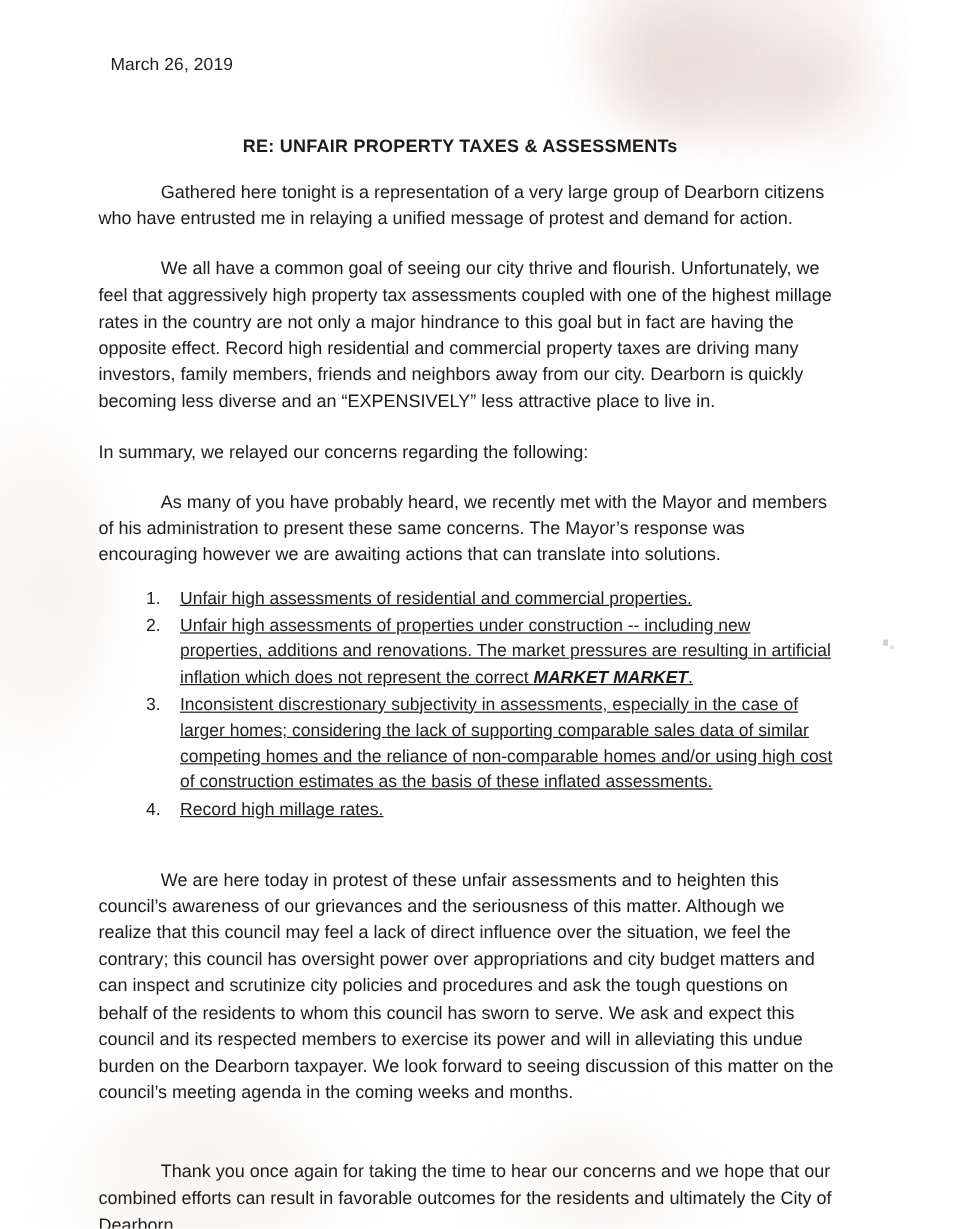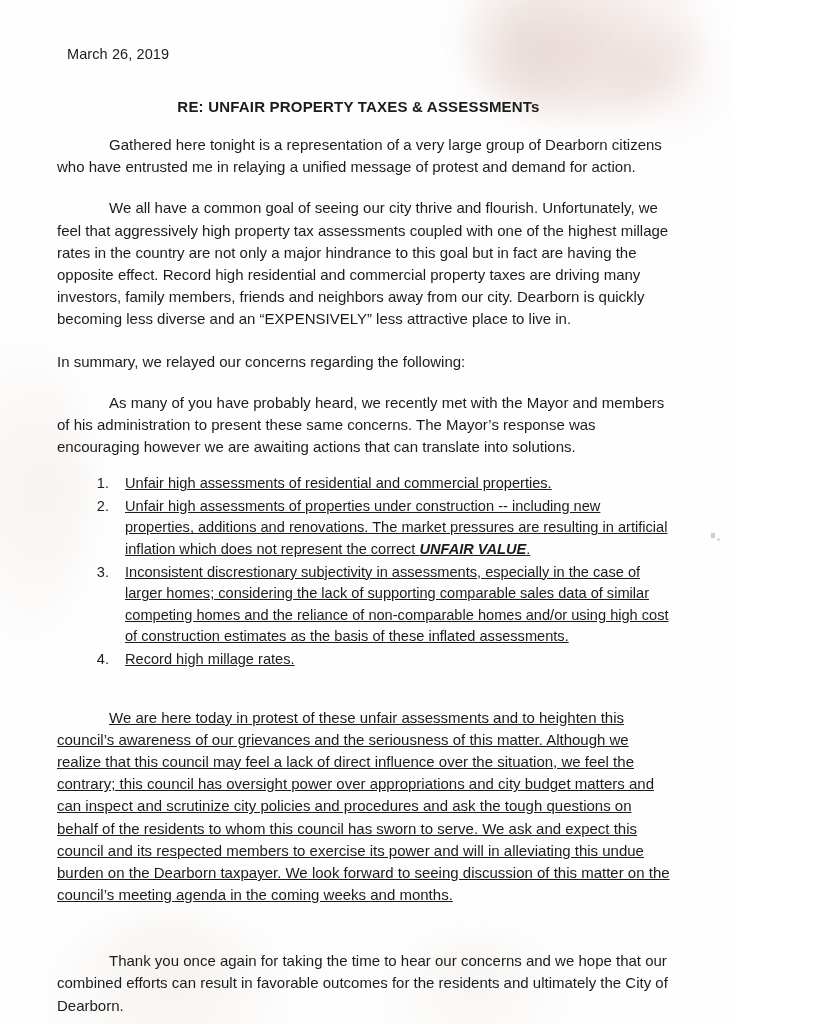--- a/index.html
+++ b/index.html
@@ -8,20 +8,21 @@
     background: #ffffff;
   }
   .page {
     position: relative;
     width: 734px;
     height: 1024px;
     background: #fefefe;
     overflow: hidden;
     font-family: "Liberation Sans", sans-serif;
     color: #1c1c1c;
+    padding-left: 25px;
   }
   
   .stain {
     position: absolute;
     pointer-events: none;
     border-radius: 50%;
     filter: blur(14px);
   }
   .stain-tr-a {
     top: -70px; right: 30px;
@@ -68,21 +69,21 @@
   }
 
   .doc-date {
     margin-top: 46px;
     font-size: 14.5px;
     letter-spacing: 0.1px;
     padding-left: 10px;
   }
 
   .doc-subject {
-    margin-top: 36px;
+    margin-top: 52px;
     text-align: center;
     font-size: 15px;
     font-weight: bold;
     letter-spacing: 0.2px;
     padding-right: 10px;
   }
 
   .doc-salutation {
     margin-top: 48px;
     font-size: 14.6px;
@@ -106,21 +107,21 @@
   ol.concerns > li {
     padding-left: 12px;
     margin-bottom: 1px;
     text-decoration: underline;
   }
   ol.concerns > li::marker {
     font-size: 14.6px;
   }
   .bi { font-weight: bold; font-style: italic; }
 
-  .closing-block { margin-top: 36px; text-decoration: underline; }
+  .closing-block { margin-top: 36px; }
   .thanks-block { margin-top: 44px; }
 </style>
 </head>
 <body>
 
 <div class="page">
 
   <div class="stain stain-tr-a"></div>
   <div class="stain stain-tr-b"></div>
   <div class="stain stain-tr-c"></div>
@@ -140,21 +141,21 @@
     <p class="para indent">Gathered here tonight is a representation of a very large group of Dearborn citizens who have entrusted me in relaying a unified message of protest and demand for action.</p>
 
     <p class="para indent">We all have a common goal of seeing our city thrive and flourish.  Unfortunately, we feel that aggressively high property tax assessments coupled with one of the highest millage rates in the country are not only a major hindrance to this goal but in fact are having the opposite effect. Record high residential and commercial property taxes are driving many investors, family members, friends and neighbors away from our city. Dearborn is quickly becoming less diverse and an “EXPENSIVELY” less attractive place to live in.</p>
 
     <p class="para tight">In summary, we relayed our concerns regarding the following:</p>
 
     <p class="para indent">As many of you have probably heard, we recently met with the Mayor and members of his administration to present these same concerns.  The Mayor’s response was encouraging however we are awaiting actions that can translate into solutions.</p>
 
     <ol class="concerns">
       <li><span>Unfair high assessments of residential and commercial properties.</span><span class="bi"></span><span></span></li>
-      <li><span>Unfair high assessments of properties under construction -- including new properties, additions and renovations.  The market pressures are resulting in artificial inflation which does not represent the correct </span><span class="bi">UNFAIR VALUE</span><span>.</span></li>
+      <li><span>Unfair high assessments of properties under construction -- including new properties, additions and renovations.  The market pressures are resulting in artificial inflation which does not represent the correct </span><span class="bi">MARKET MARKET</span><span>.</span></li>
       <li><span>Inconsistent discrestionary subjectivity in assessments, especially in the case of larger homes; considering the lack of supporting comparable sales data of similar competing homes and the reliance of non-comparable homes and/or using high cost of construction estimates as the basis of  these inflated  assessments.</span><span class="bi"></span><span></span></li>
       <li><span>Record high millage rates.</span><span class="bi"></span><span></span></li>
     </ol>
 
     <p class="para indent closing-block">We are here today in protest of these unfair assessments and to heighten this council’s awareness of our grievances and the seriousness of this matter. Although we realize that this council may feel a lack of direct influence over the situation, we feel the contrary; this council has oversight power over appropriations and city budget matters and can inspect and scrutinize city policies and procedures and ask the tough questions on behalf of the residents to whom this council has sworn to serve. We ask and expect this council and its respected members to exercise its power and will in alleviating this undue burden on the Dearborn taxpayer. We look forward to seeing discussion of this matter on the council’s meeting agenda in the coming weeks and months.</p>
 
     <p class="para indent thanks-block">Thank you once again for taking the time to hear our concerns and we hope that our combined efforts can result in favorable outcomes for the residents and ultimately the City of Dearborn.</p>
 
   </div>
 </div>

